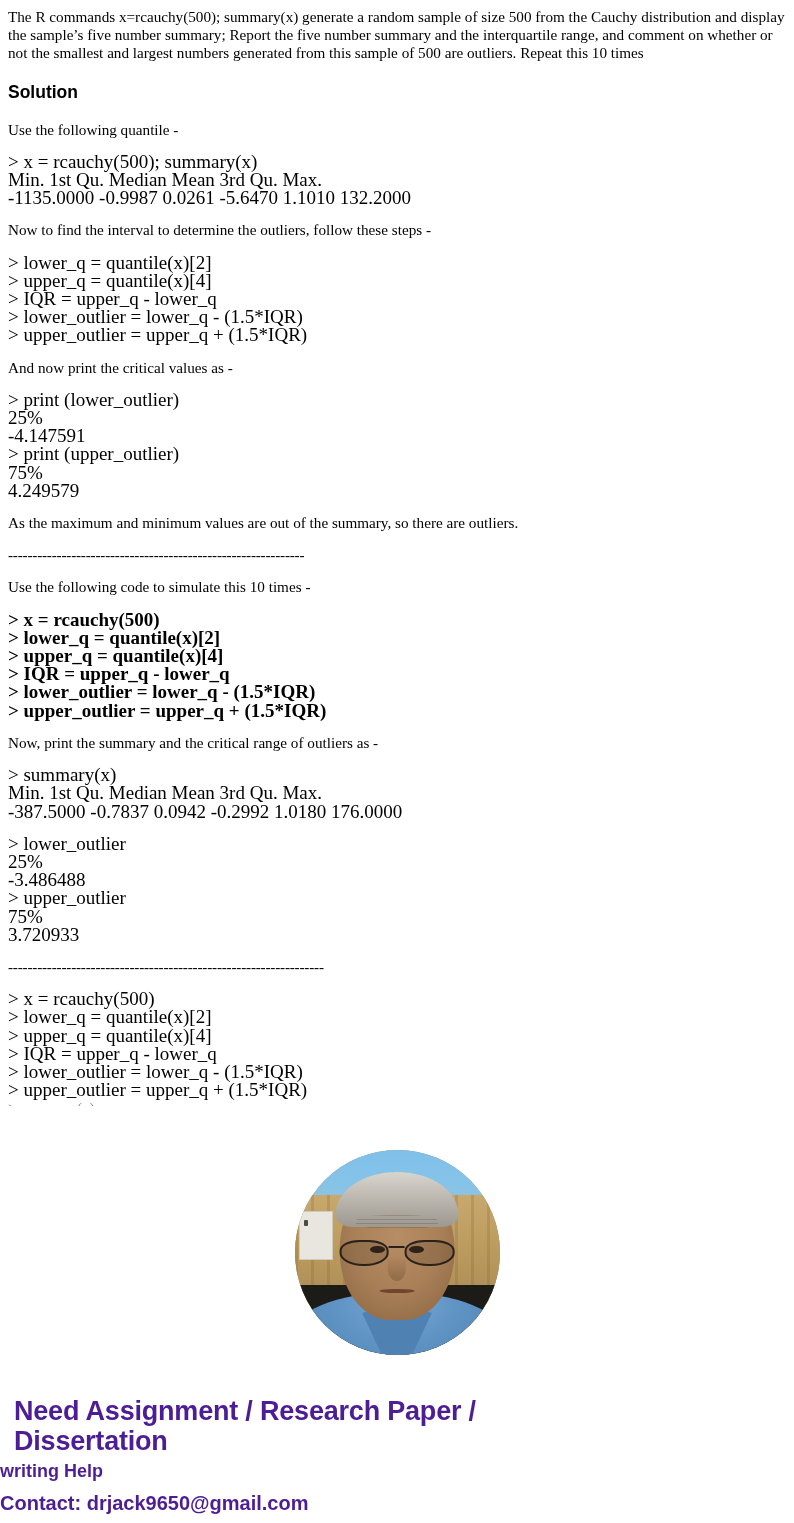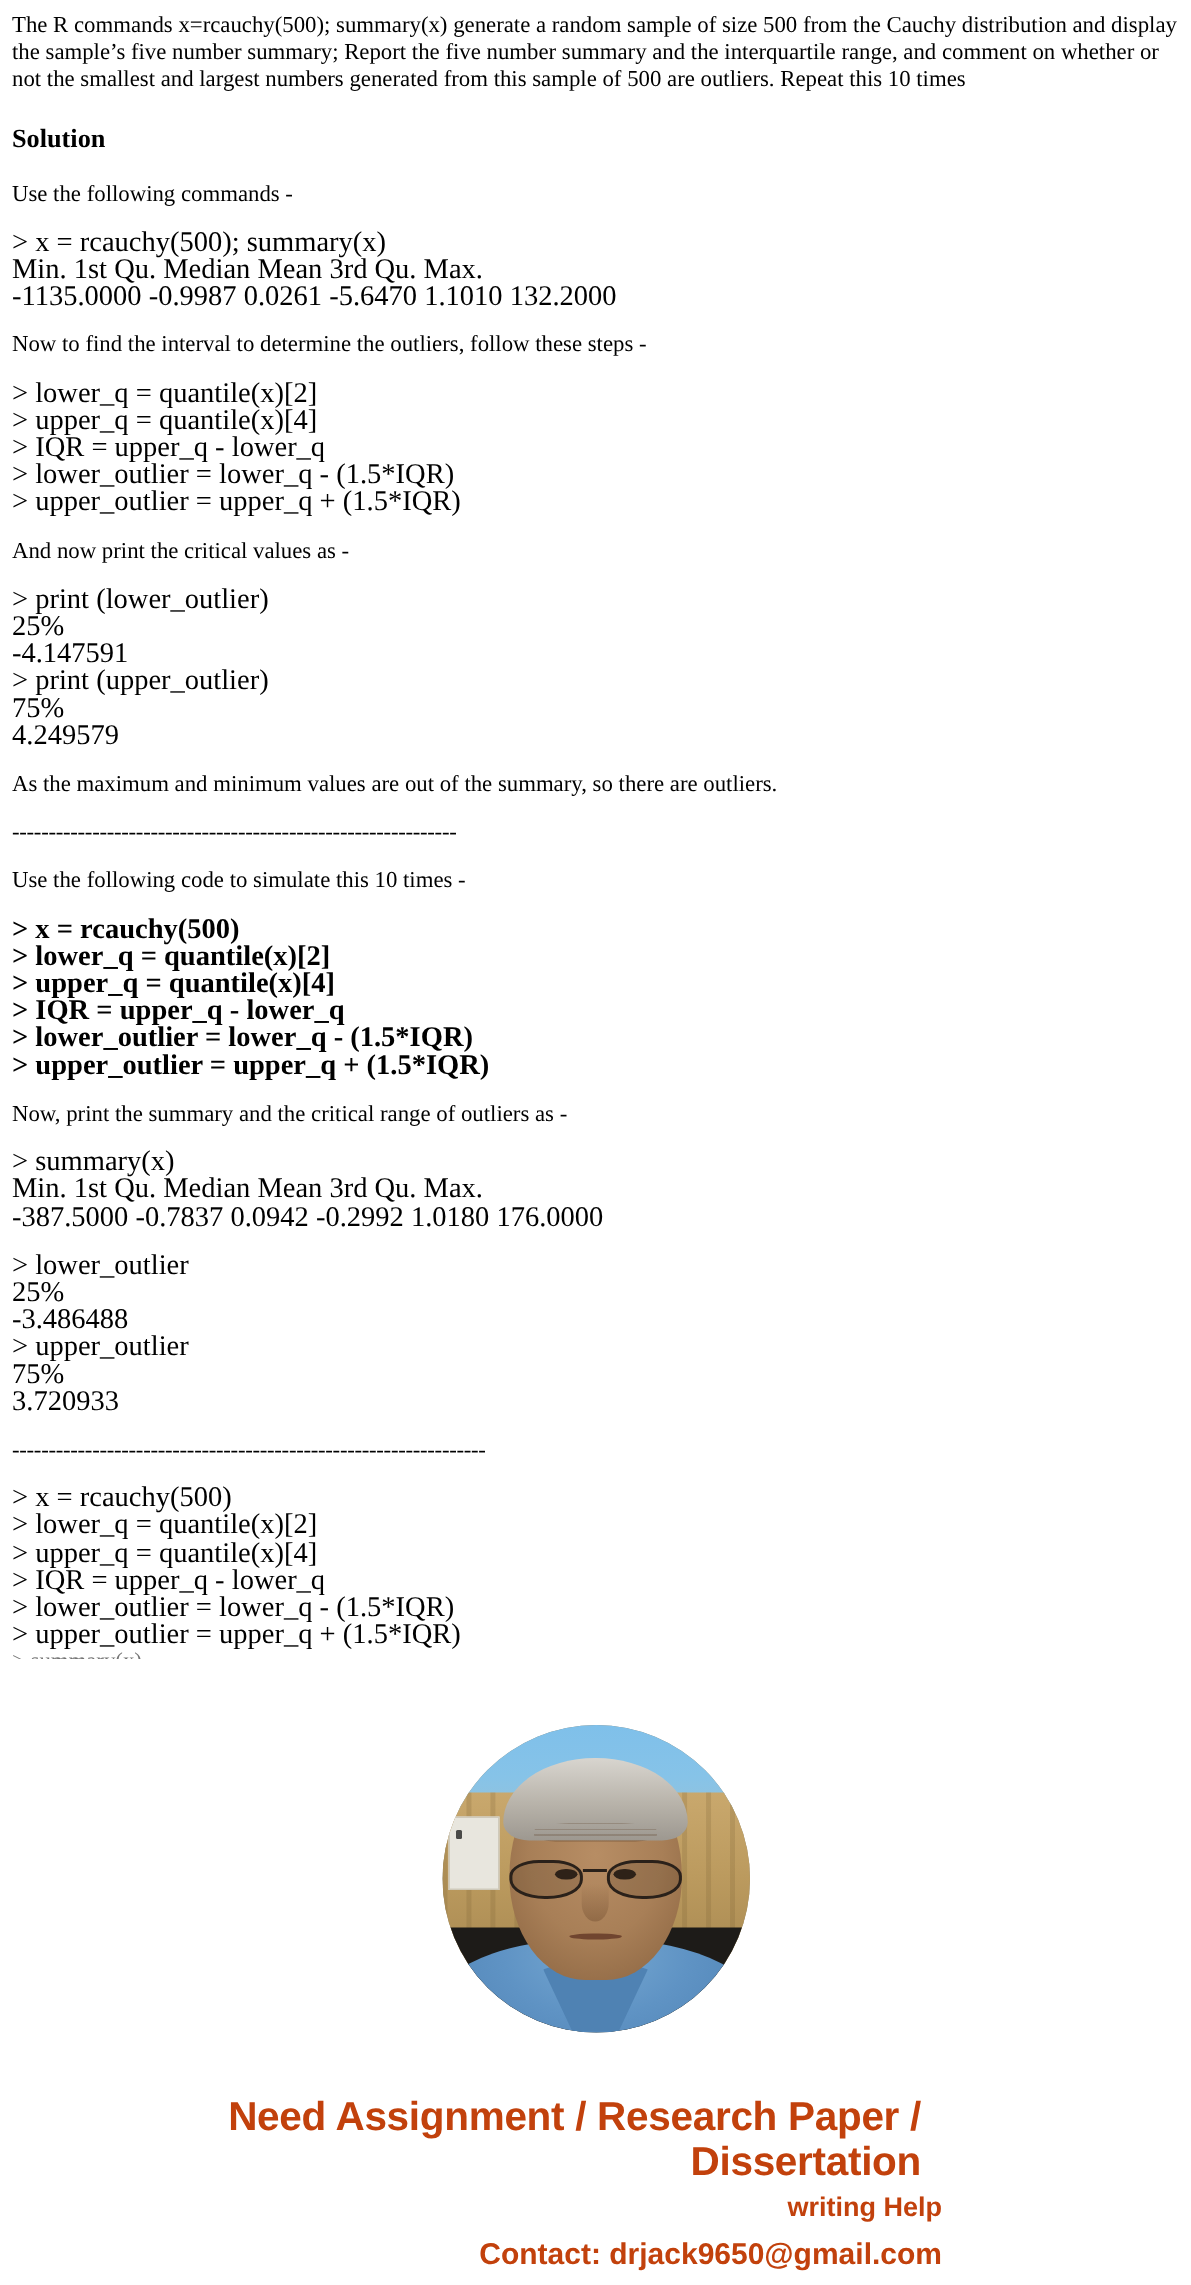--- a/index.html
+++ b/index.html
@@ -48,21 +48,21 @@
   .gap-sm {
     height: 14px;
   }
 
   h2.heading {
     margin: 0;
     padding: 0 8px;
     font-size: 17.5px;
     line-height: 22px;
     font-weight: bold;
-    font-family: Liberation Serif, serif;
+    font-family: Liberation Sans, sans-serif;
   }
 
   .code-block {
     margin: 0;
     padding: 0 8px;
     font-size: 19px;
     line-height: 18.2px;
     white-space: pre;
     font-family: "Liberation Serif", "DejaVu Serif", serif;
   }
@@ -288,24 +288,24 @@
     background: #70452f;
     border-radius: 50%;
   }
 
   
   .footer {
     position: absolute;
     left: 0;
     top: 1396px;
     width: 628px;
-    text-align: right;
+    text-align: left;
     font-family: "Liberation Sans", "DejaVu Sans", sans-serif;
     font-weight: bold;
-    color: #c2410c;
+    color: #4c1d95;
   }
   .footer-line1 {
     font-size: 27px;
     line-height: 30px;
     letter-spacing: -0.2px;
     margin: 0;
     padding: 0 14px;
   }
   .footer-line2 {
     font-size: 18px;
@@ -325,21 +325,21 @@
 <div class="doc">
 
   <p class="para intro">The R commands x=rcauchy(500); summary(x) generate a random sample of size 500 from the Cauchy distribution and display the sample’s five number summary; Report the five number summary and the interquartile range, and comment on whether or not the smallest and largest numbers generated from this sample of 500 are outliers. Repeat this 10 times</p>
 
   <div class="gap"></div>
 
   <h2 class="heading">Solution</h2>
 
   <div class="gap"></div>
 
-  <p class="para">Use the following commands -</p>
+  <p class="para">Use the following quantile -</p>
 
   <div class="gap-sm"></div>
 
   <pre class="code-block">&gt; x = rcauchy(500); summary(x)
 Min. 1st Qu. Median Mean 3rd Qu. Max.
 -1135.0000 -0.9987 0.0261 -5.6470 1.1010 132.2000</pre>
 
   <div class="gap-sm"></div>
 
   <p class="para">Now to find the interval to determine the outliers, follow these steps -</p>

